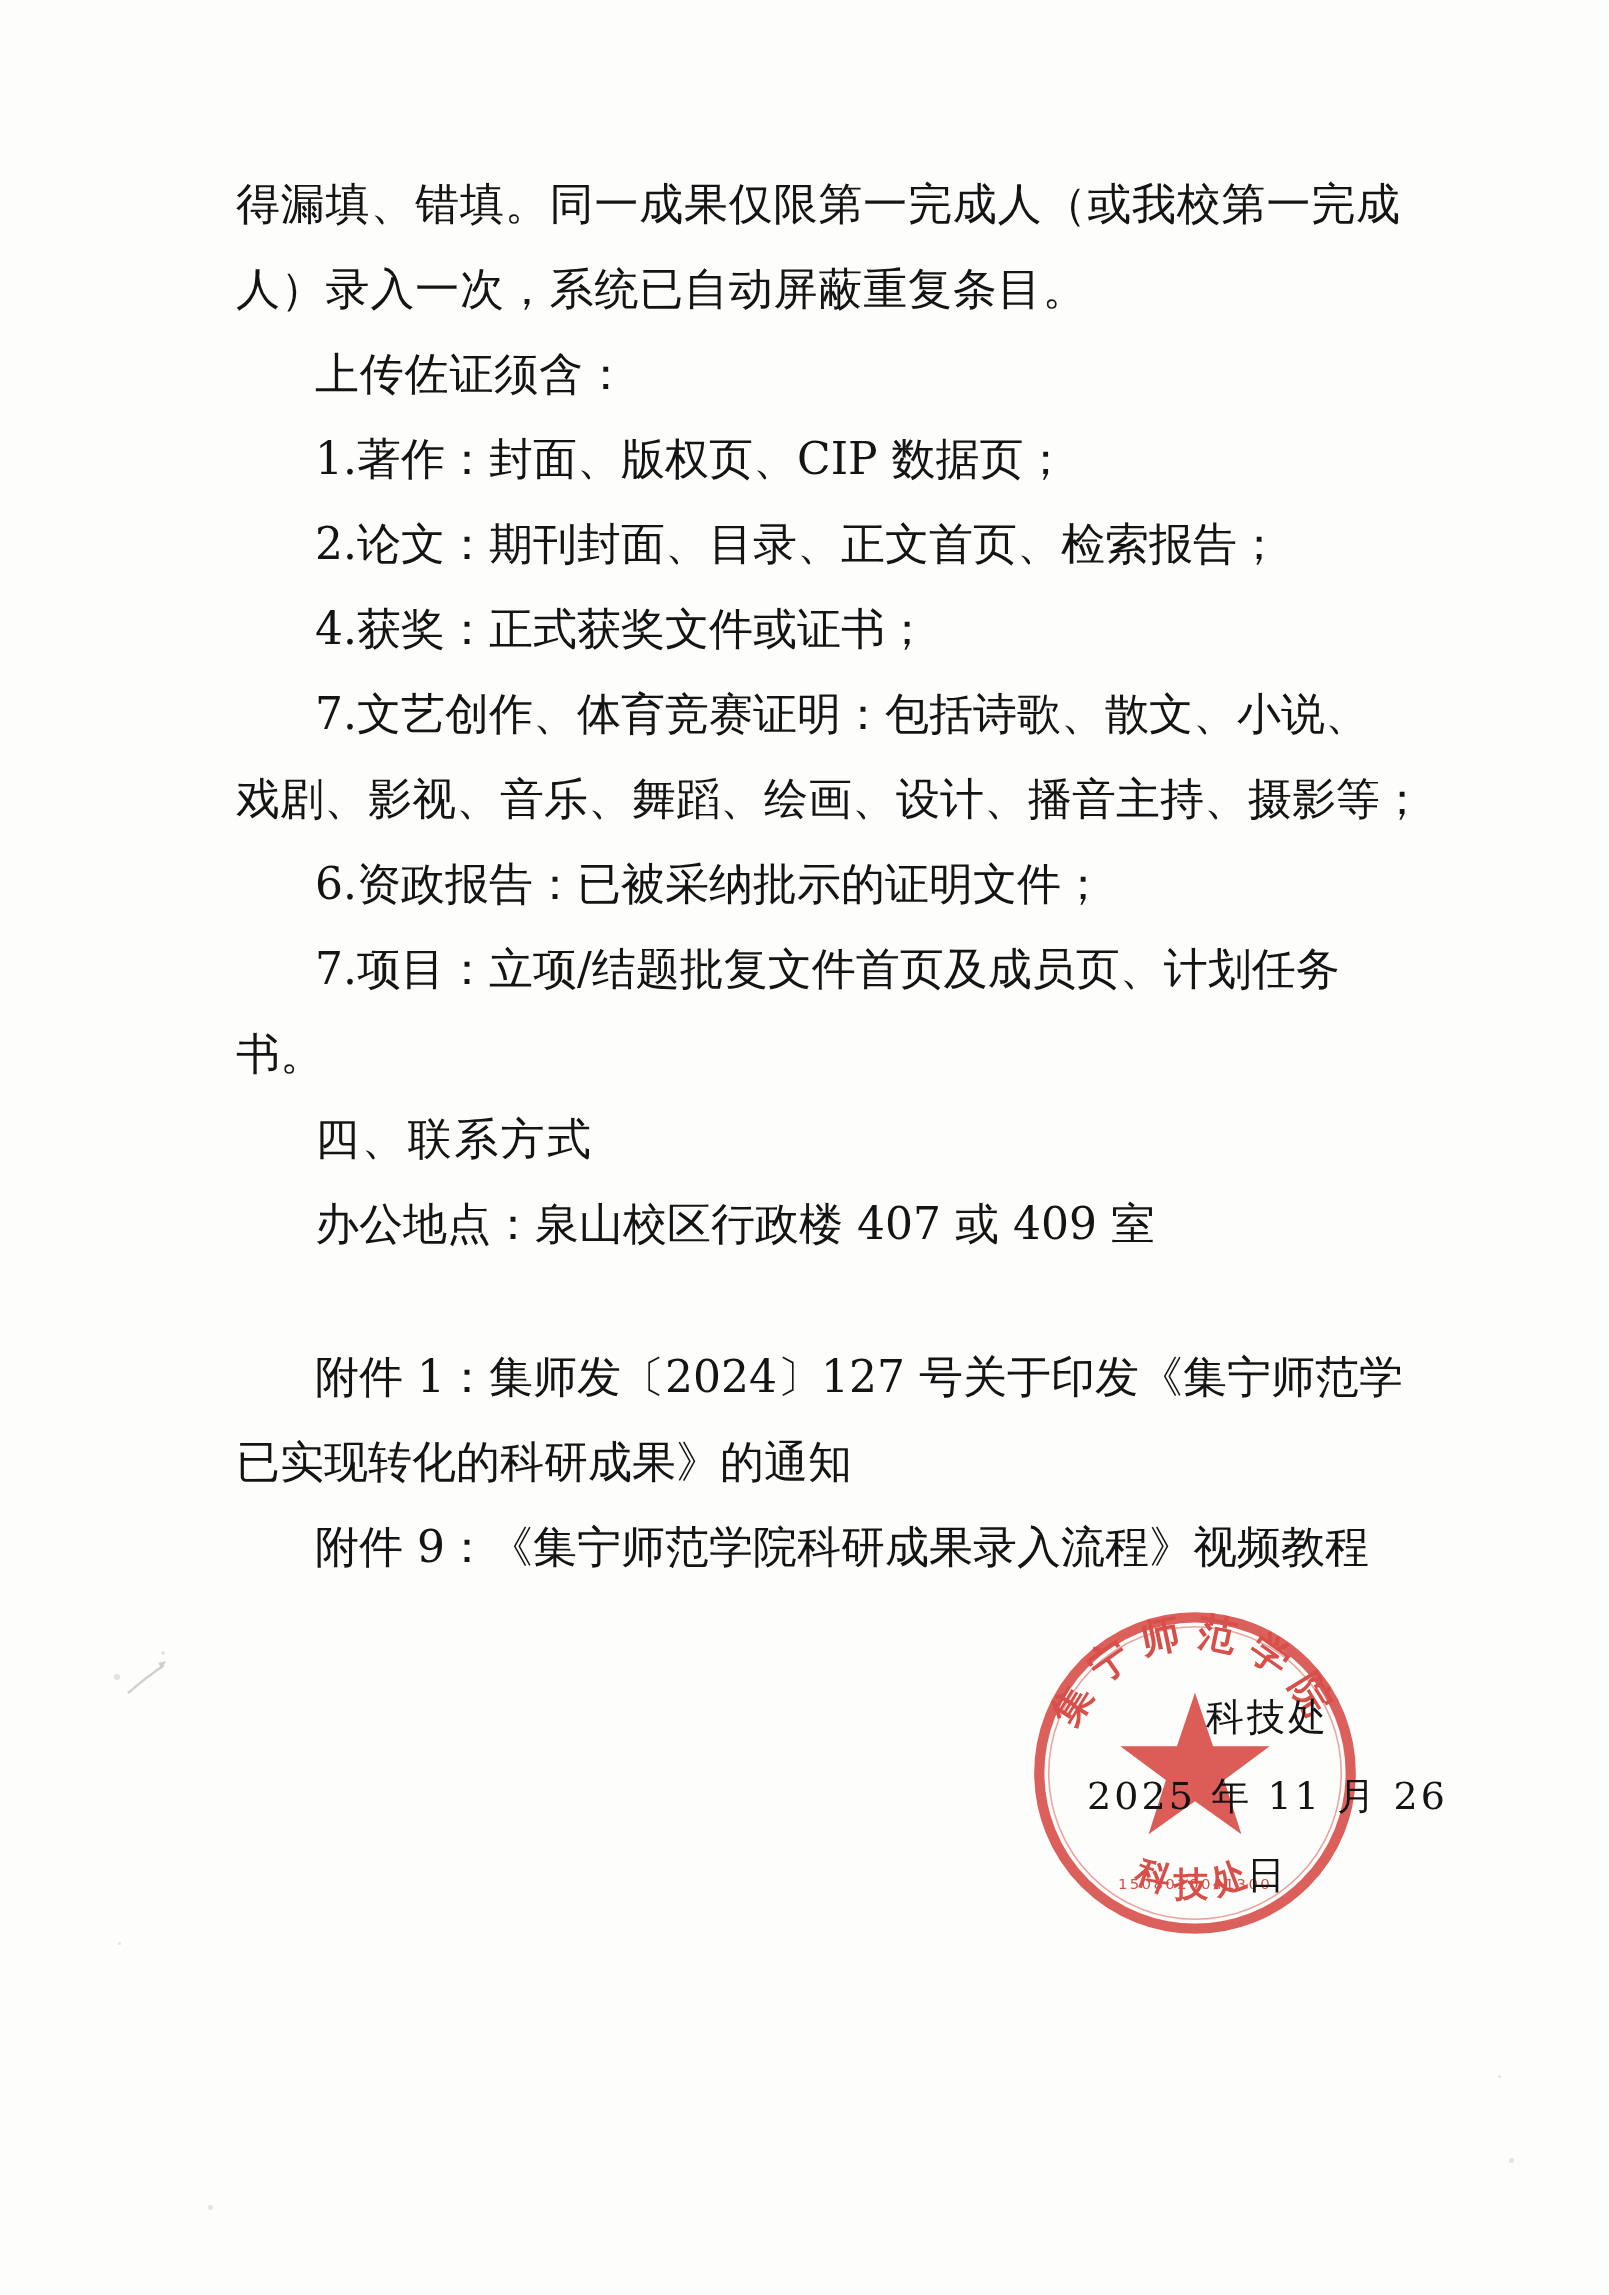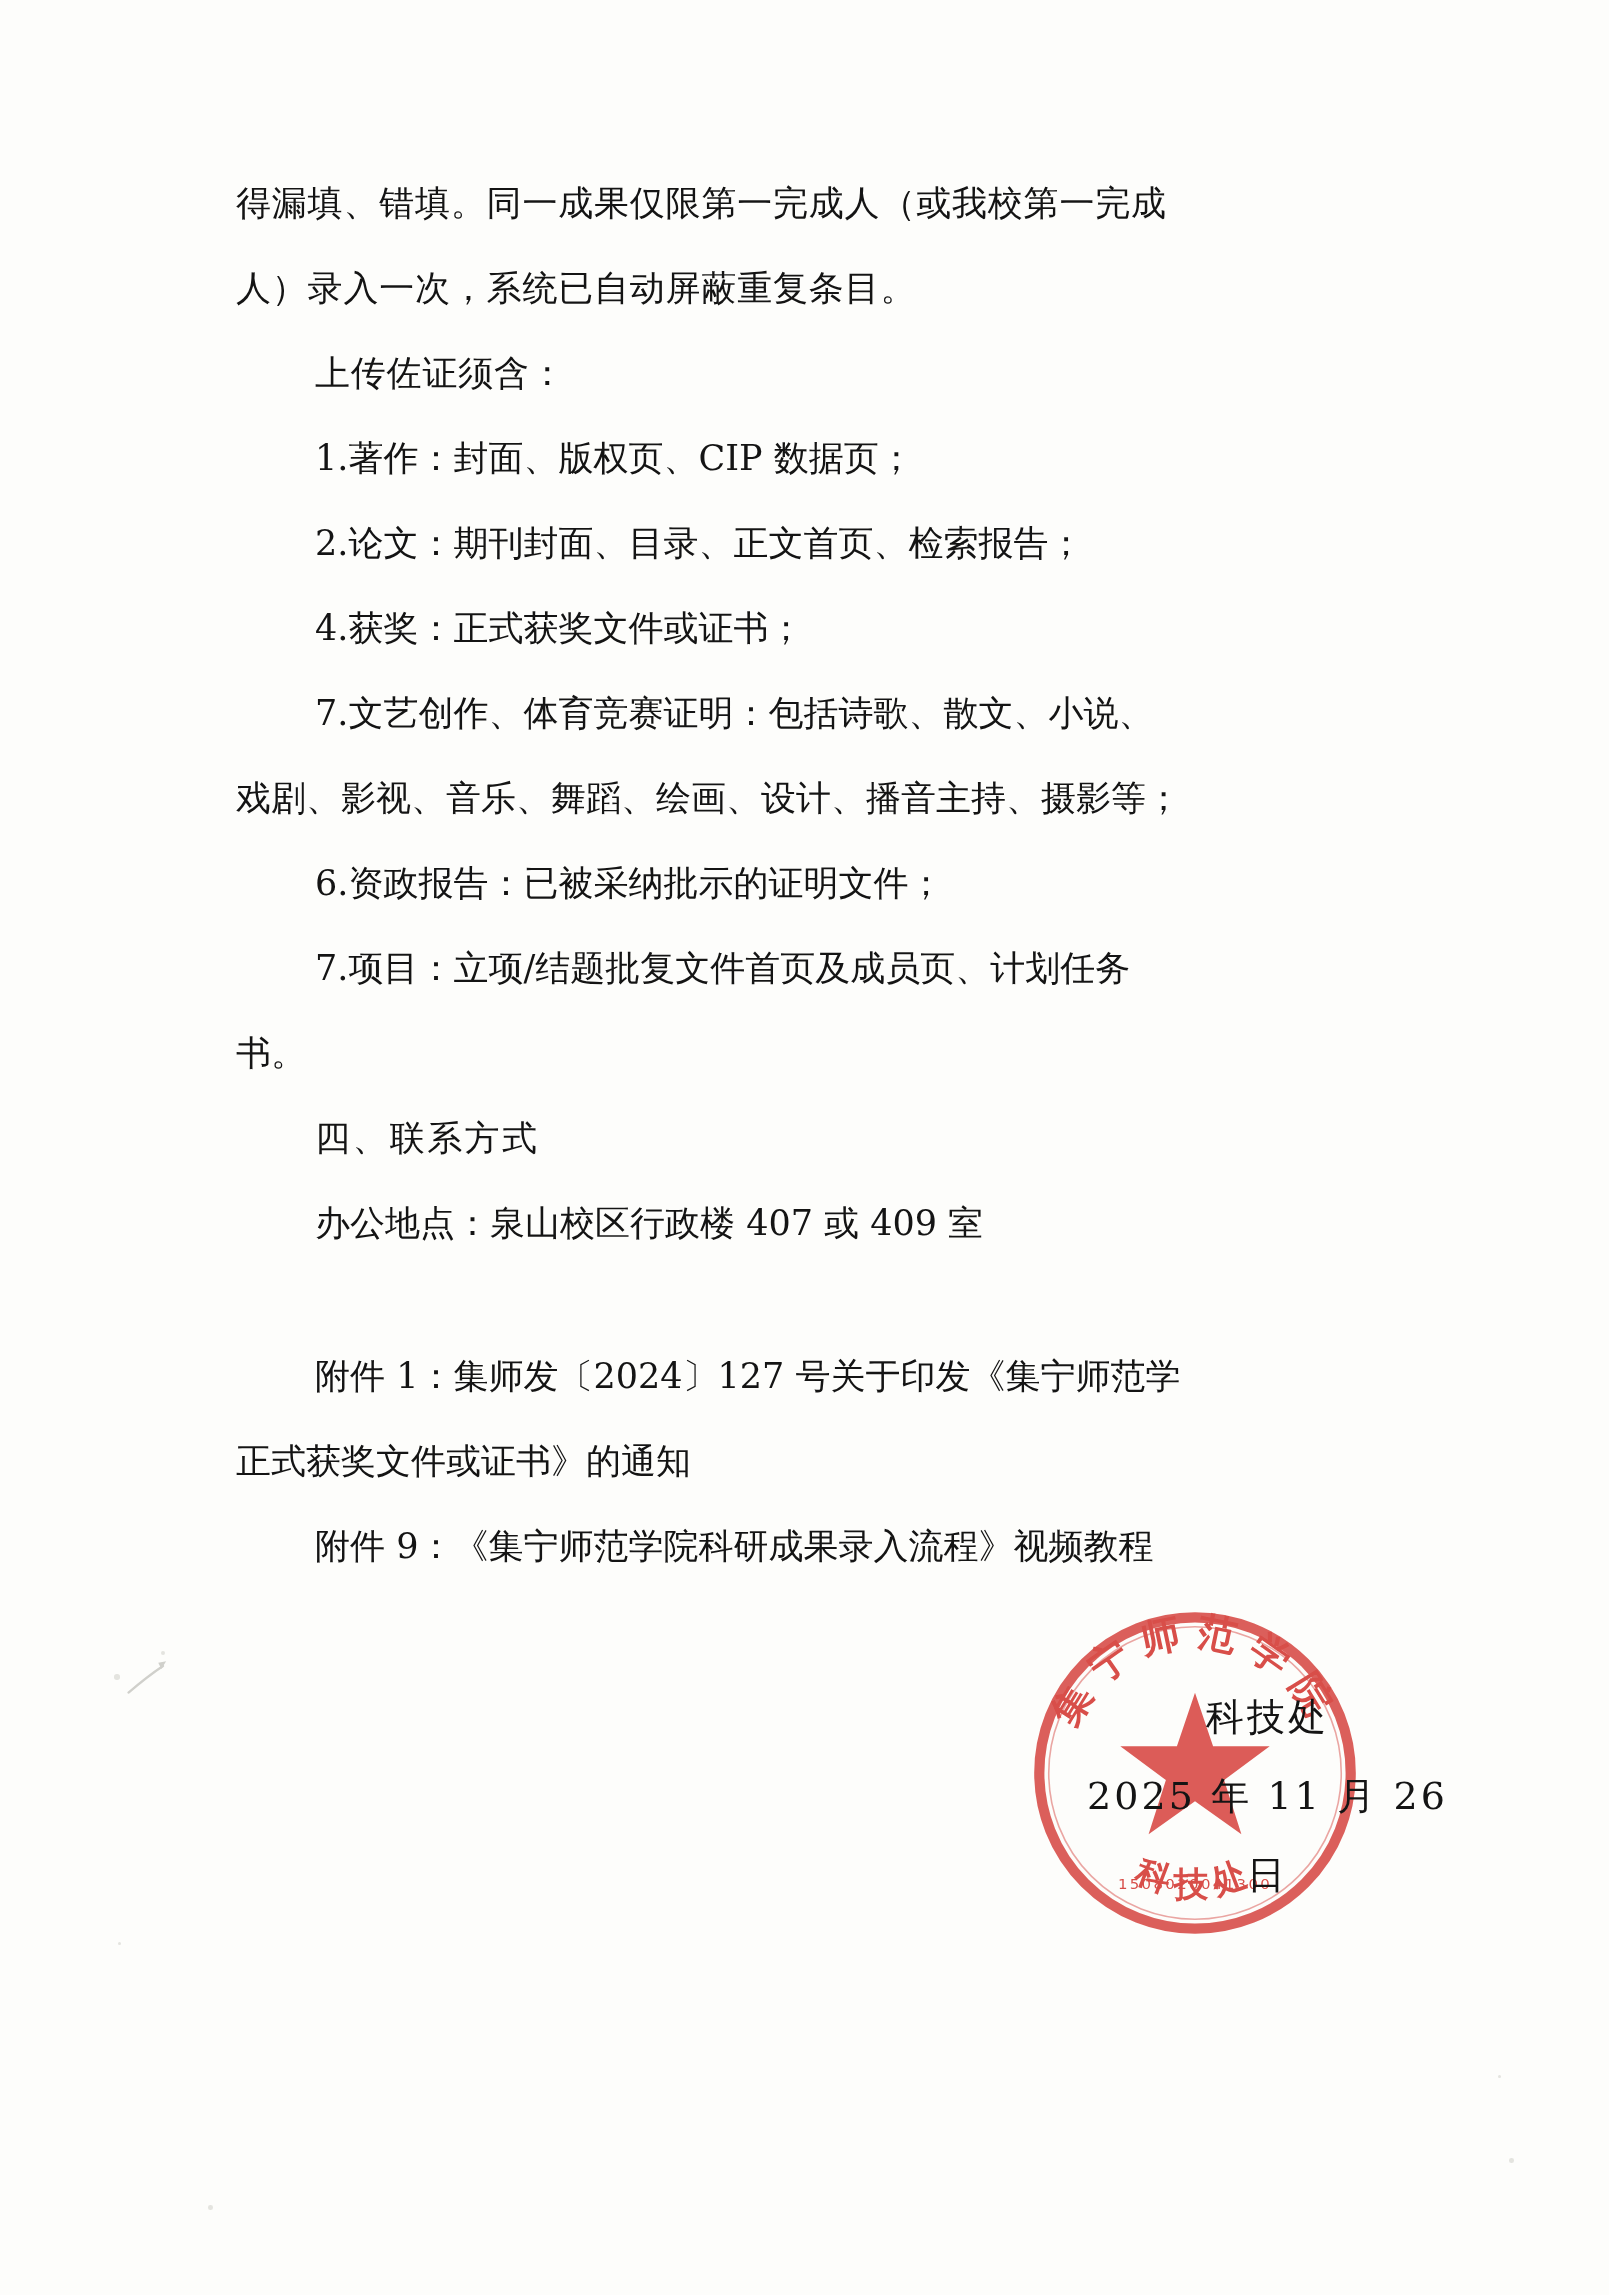--- a/index.html
+++ b/index.html
@@ -32,21 +32,21 @@
   }
 
   .content {
     position: absolute;
     left: 236px;
     top: 161px;
     width: 1163px;
   }
 
   .line {
-    font-size: 35px;
+    font-size: 44px;
     line-height: 85px;
     letter-spacing: 0.8px;
     white-space: pre;
     color: #141414;
   }
   .indent { text-indent: 79px; }
   .bold {
     font-weight: normal;
     letter-spacing: 2.4px;
   }
@@ -126,21 +126,21 @@
     <div class="line indent tight">7.项目：立项/结题批复文件首页及成员页、计划任务</div>
     <div class="line tight">书。</div>
 
     <div class="line indent bold">四、联系方式</div>
 
     <div class="line indent tight">办公地点：泉山校区行政楼 407 或 409 室</div>
 
     <div class="gap-big"></div>
 
     <div class="line indent tight">附件 1：集师发〔2024〕127 号关于印发《集宁师范学</div>
-    <div class="line tight">正式获奖文件或证书》的通知</div>
+    <div class="line tight">已实现转化的科研成果》的通知</div>
     <div class="line indent tight">附件 9：《集宁师范学院科研成果录入流程》视频教程</div>
 
   </div>
 
   <div class="seal">
     <svg width="346" height="346" viewBox="0 0 440 440">
       <circle cx="220" cy="220" r="198" fill="none" stroke="#d2322c" stroke-width="13" opacity="0.9"></circle>
       <circle cx="220" cy="220" r="186" fill="none" stroke="#d2322c" stroke-width="2" opacity="0.5"></circle>
       <polygon points="220,118 243,186 315,186 257,229 279,298 220,256 161,298 183,229 125,186 197,186" fill="#d2322c" opacity="0.92"></polygon>
       <path id="sealArcTop" d="M 58 220 A 162 162 0 0 1 382 220" fill="none"></path>

